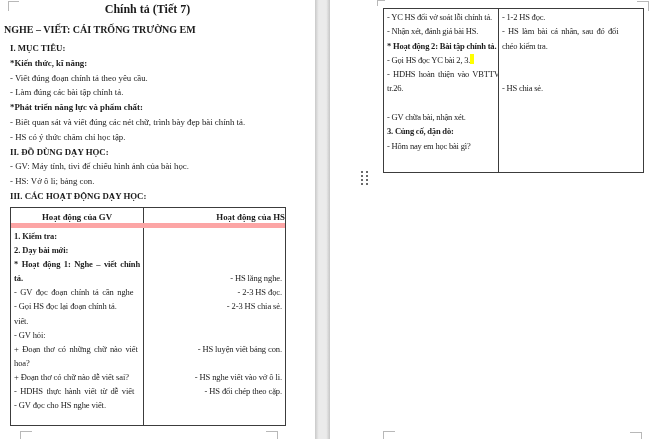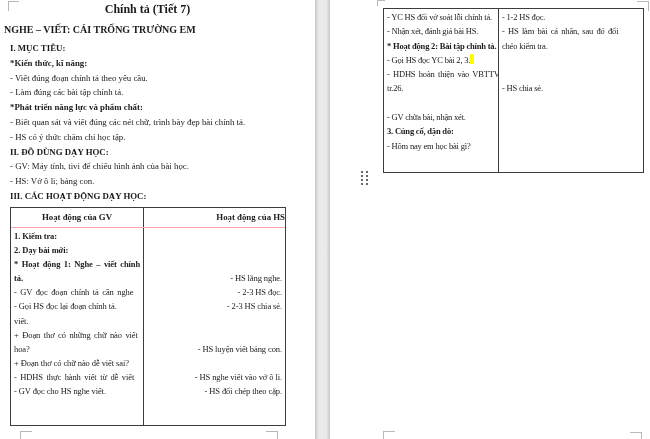--- a/index.html
+++ b/index.html
@@ -27,21 +27,21 @@
   .bodytext { position:absolute; left:10px; top:41px; width:280px; font-size:8.8px; }
   .bodytext .doc-line { height:14.8px; line-height:14.8px; white-space:nowrap; overflow:hidden; }
 
   .b { font-weight:bold; }
   .j { word-spacing:1.5px; }
 
   .tbl { position:absolute; border:1px solid #3c3c3c; display:flex; flex-direction:column; background:#fff; }
   #tbl1 { left:10px; top:207px; width:276px; height:219px; }
   #tbl2 { left:53px; top:8px;  width:261px; height:165px; }
   .tr { display:flex; flex:0 0 auto; min-height:0; }
-  .thead { height:20px; border-bottom:1px solid #fca5a5; }
+  .thead { height:20px; border-bottom:5px solid #fca5a5; }
   .th { font-weight:bold; text-align:center; font-size:8.8px; line-height:19px; overflow:hidden; }
   .tbody { flex:1; }
   #tbl1 .c1 { width:133px; border-right:1px solid #3c3c3c; }
   #tbl1 .c2 { flex:1;text-align:right; }
   #tbl2 .c1 { width:115px; border-right:1px solid #3c3c3c; }
   #tbl2 .c2 { flex:1; }
   .cell { padding:1px 3px 0 3px; font-size:8.5px; letter-spacing:-0.1px; overflow:hidden; }
   .cell .doc-line { height:14.1px; line-height:14.1px; white-space:nowrap; }
   #tbl2 .cell .doc-line { height:14.3px; line-height:14.3px; letter-spacing:-0.2px; }
 
@@ -82,20 +82,21 @@
     </div>
     <div class="tr tbody">
       <div class="c1 cell">
           <div class="doc-line b">1. Kiểm tra:</div>
           <div class="doc-line b">2. Dạy bài mới:</div>
           <div class="doc-line b j">* Hoạt động 1: Nghe – viết chính</div>
           <div class="doc-line b">tả.</div>
           <div class="doc-line j">- GV đọc đoạn chính tả cần nghe</div>
           <div class="doc-line">- Gọi HS đọc lại đoạn chính tả.</div>
           <div class="doc-line">viết.</div>
+          <div class="doc-line">- GV hỏi:</div>
           <div class="doc-line j">+ Đoạn thơ có những chữ nào viết</div>
           <div class="doc-line">hoa?</div>
           <div class="doc-line">+ Đoạn thơ có chữ nào dễ viết sai?</div>
           <div class="doc-line j">- HDHS thực hành viết từ dễ viết</div>
           <div class="doc-line">- GV đọc cho HS nghe viết.</div>
         </div>
       <div class="c2 cell">
           <div class="doc-line">&nbsp;</div>
           <div class="doc-line">&nbsp;</div>
           <div class="doc-line">&nbsp;</div>

